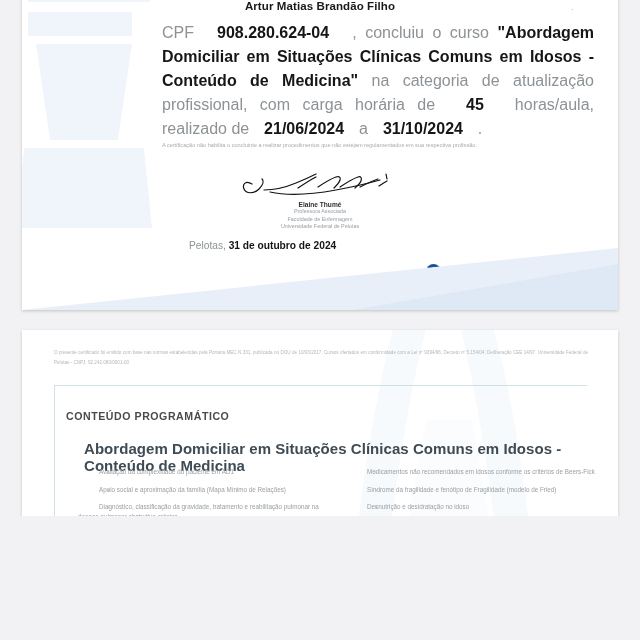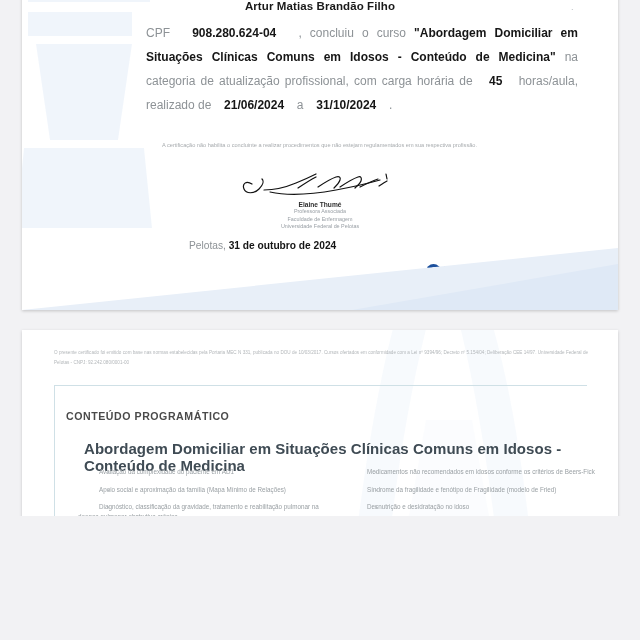--- a/index.html
+++ b/index.html
@@ -30,22 +30,22 @@
 
   
   .cert-body{position:absolute;left:0;right:0;top:0;padding:0;}
   .holder-name{
     position:absolute;left:0;right:0;top:112px;text-align:center;
     font-size:11.5px;font-weight:bold;color:#1a1a1a;letter-spacing:.1px;
   }
   .tiny-mark{position:absolute;right:44px;top:119px;font-size:8px;color:#9aa0a6;}
 
   .para{
-    position:absolute;left:124px;width:432px;top:133px;
-    font-size:12px;line-height:24px;color:#8d9296;text-align:justify;
+    position:absolute;left:140px;width:432px;top:133px;
+    font-size:16px;line-height:24px;color:#8d9296;text-align:justify;
   }
   .para b{color:#161616;font-weight:bold;}
   .para .gap{display:inline-block;width:6px;}
 
   .disclaimer{
     position:absolute;left:140px;width:430px;top:253px;
     font-size:5.6px;color:#a7abae;line-height:9px;
   }
 
   

